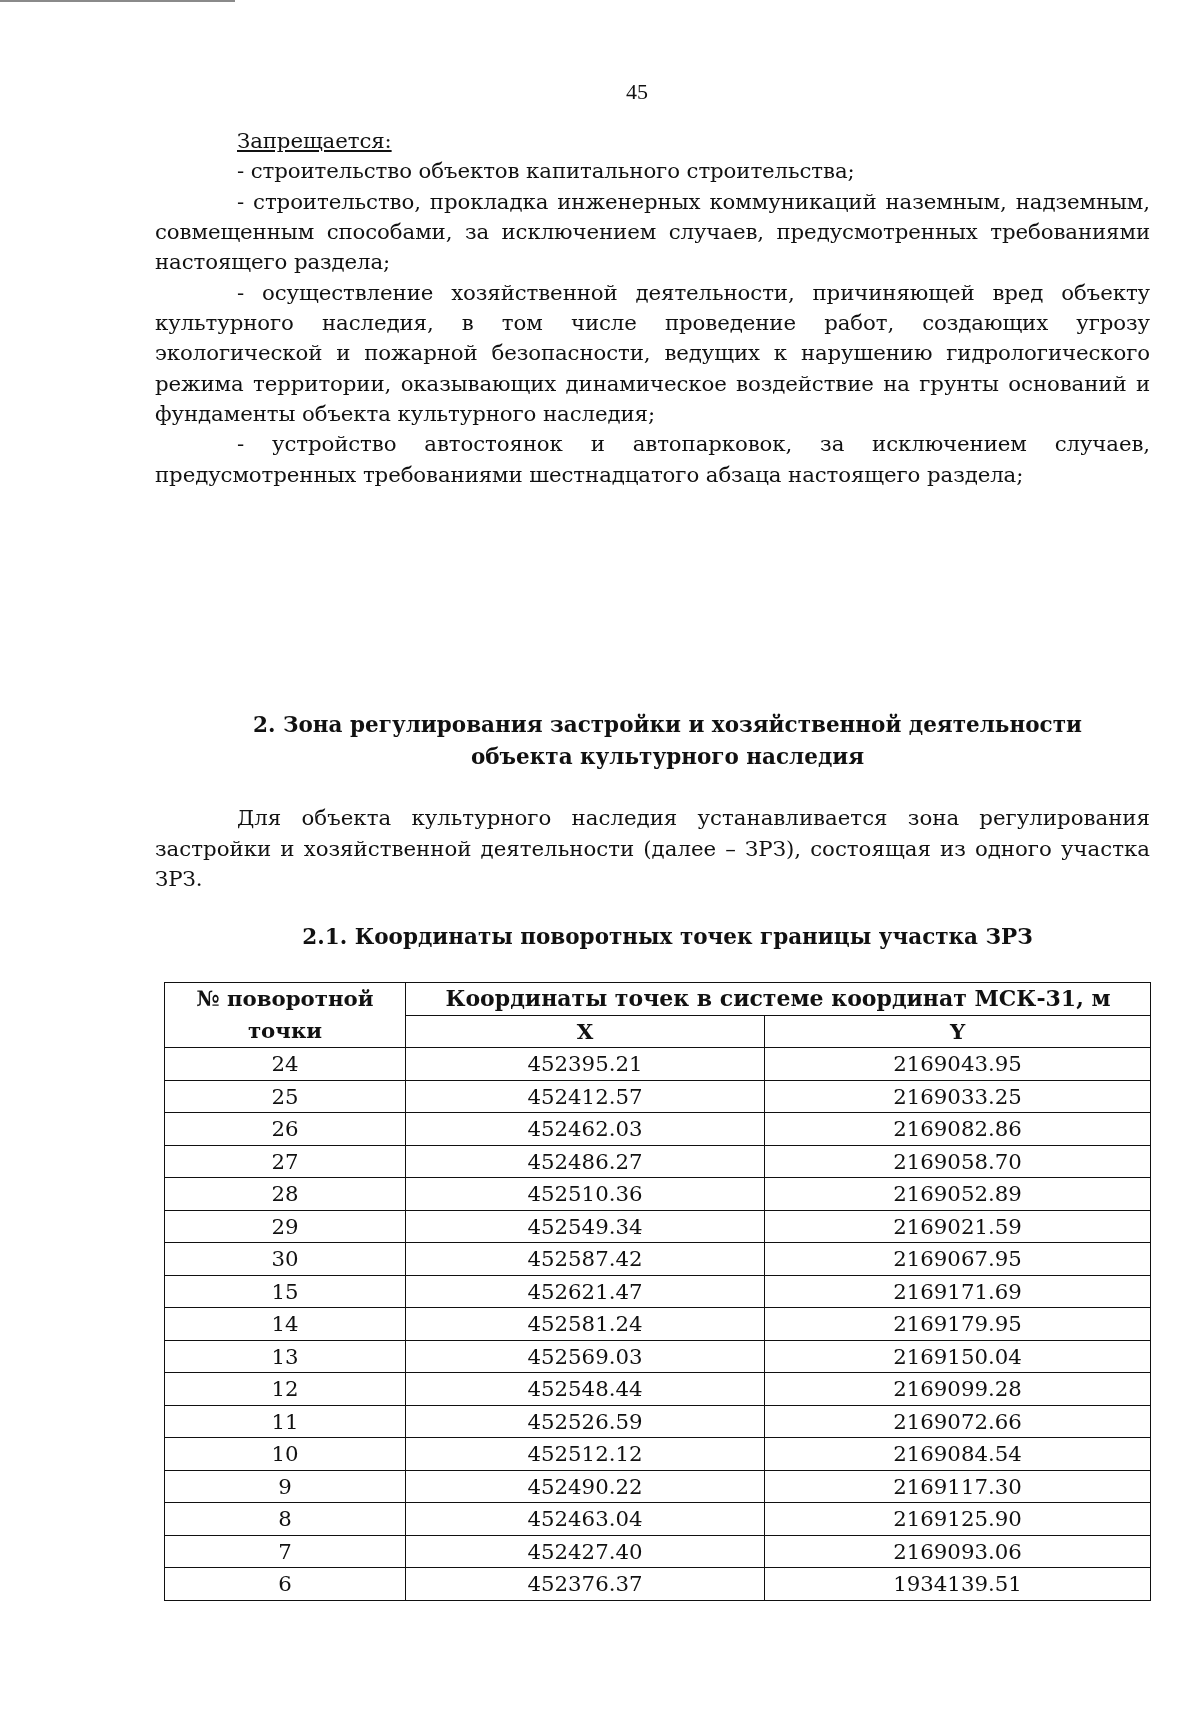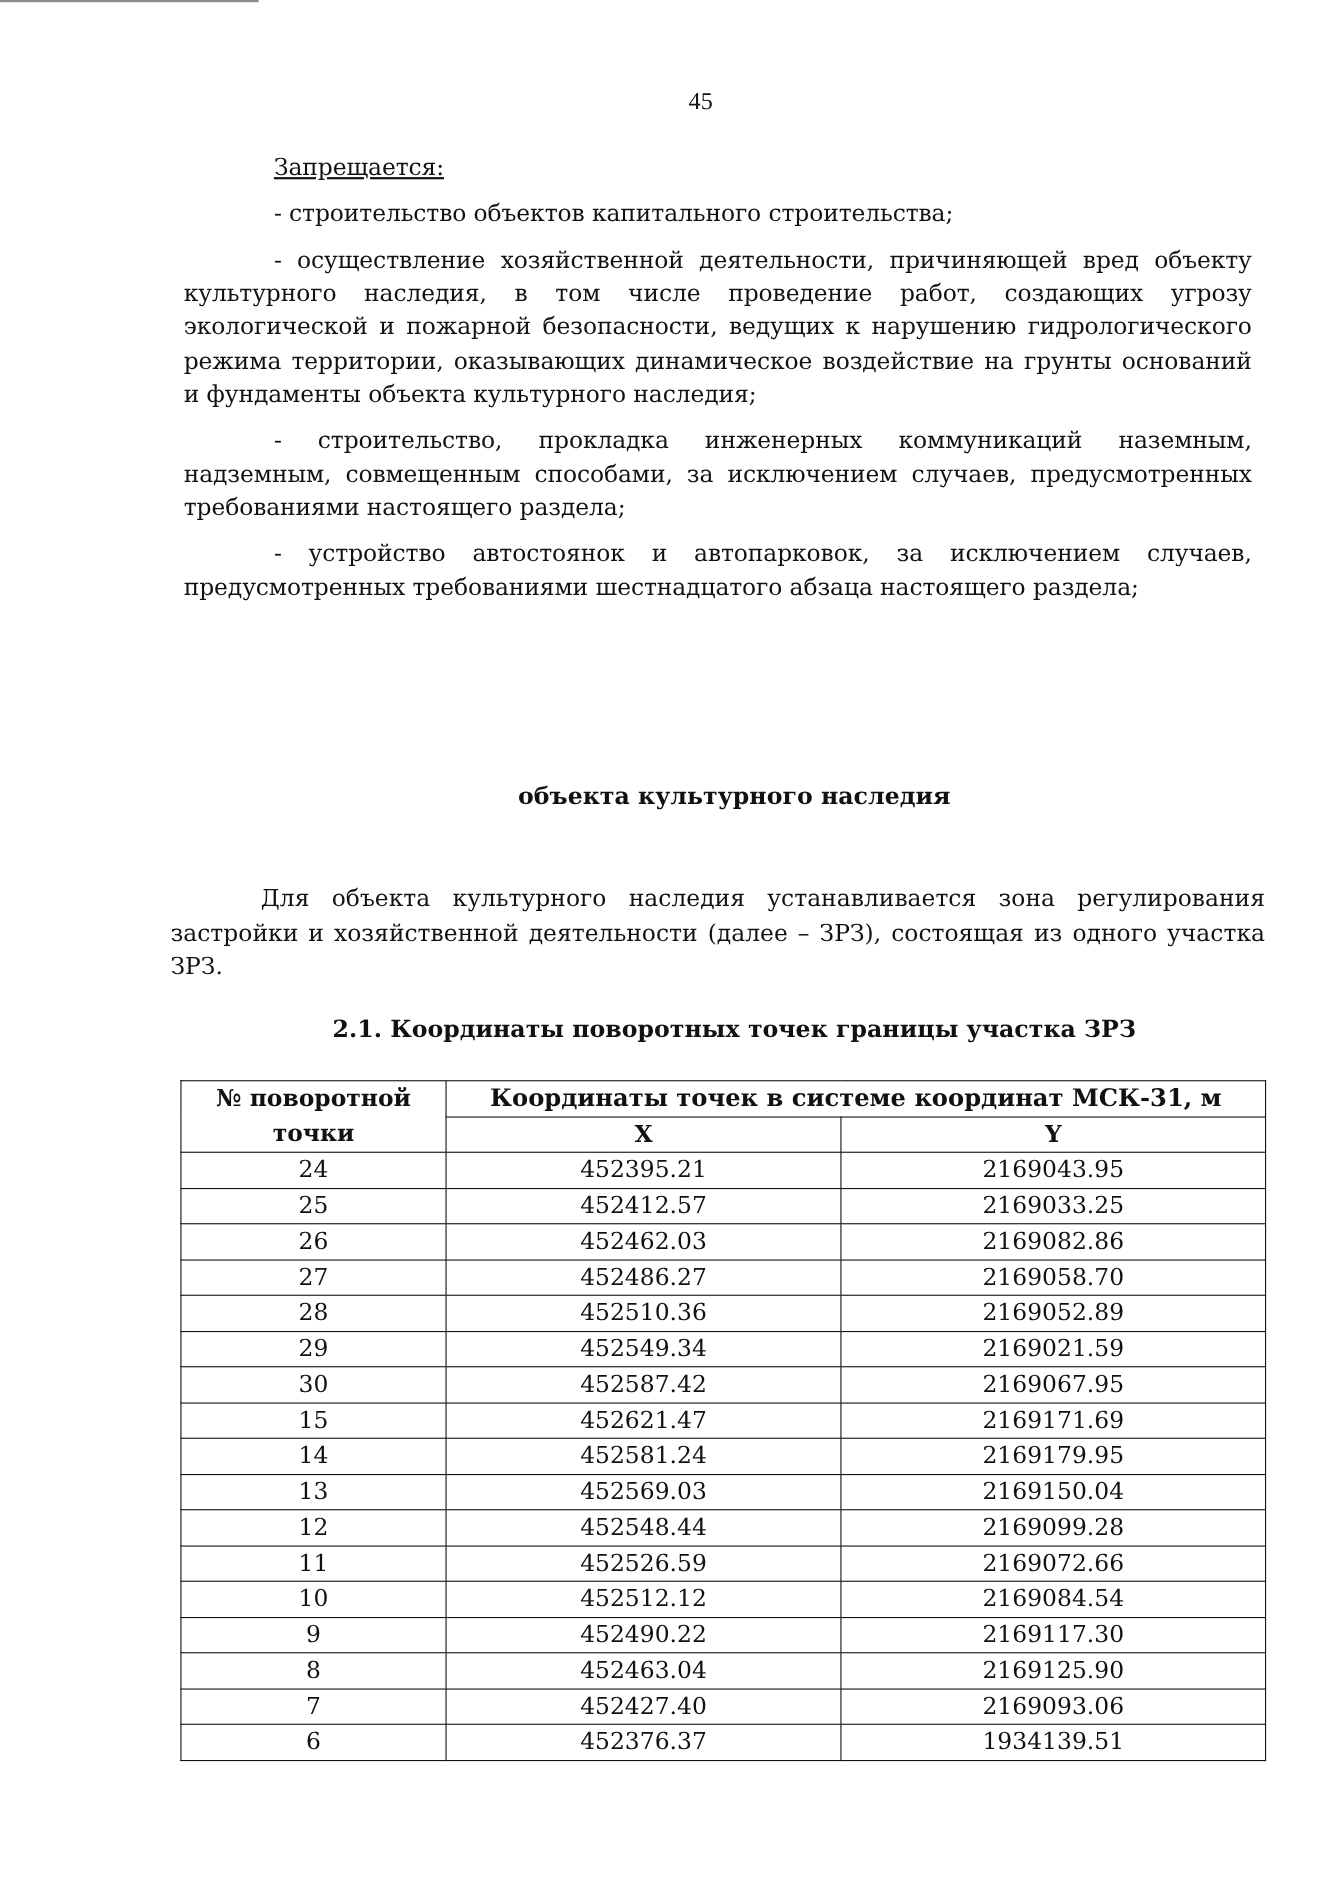--- a/index.html
+++ b/index.html
@@ -38,21 +38,21 @@
   .body-block {
     position: absolute;
     left: 155px;
     width: 995px;
     top: 126px;
     font-size: 21.3px;
     line-height: 30.35px;
     letter-spacing: -0.1px;
   }
   .body-block p {
-    margin: 12px;
+    margin: 0;
     text-align: justify;
     text-indent: 82px;
   }
   .body-block p.first {
     text-decoration: underline;
   }
   .heading {
     position: absolute;
     left: 155px;
     width: 995px;
@@ -126,26 +126,27 @@
 </head>
 <body>
 
 <div class="scan-line"></div>
 
 <div class="page-number">45</div>
 
 <div class="body-block">
   <p class="first">Запрещается:</p>
   <p>- строительство объектов капитального строительства;</p>
+  <p>- строительство, прокладка инженерных коммуникаций наземным, надземным, совмещенным способами, за исключением случаев, предусмотренных требованиями настоящего раздела;</p>
   <p>- осуществление хозяйственной деятельности, причиняющей вред объекту культурного наследия, в том числе проведение работ, создающих угрозу экологической и пожарной безопасности, ведущих к нарушению гидрологического режима территории, оказывающих динамическое воздействие на грунты оснований и фундаменты объекта культурного наследия;</p>
-  <p>- строительство, прокладка инженерных коммуникаций наземным, надземным, совмещенным способами, за исключением случаев, предусмотренных требованиями настоящего раздела;</p>
   <p>- устройство автостоянок и автопарковок, за исключением случаев, предусмотренных требованиями шестнадцатого абзаца настоящего раздела;</p>
 </div>
 
 <div class="heading">
+  <div>2. Зона регулирования застройки и хозяйственной деятельности</div>
   <div>объекта культурного наследия</div>
 </div>
 
 <p class="intro">Для объекта культурного наследия устанавливается зона регулирования застройки и хозяйственной деятельности (далее – ЗРЗ), состоящая из одного участка ЗРЗ.</p>
 
 <div class="subheading">2.1. Координаты поворотных точек границы участка ЗРЗ</div>
 
 <table class="coords">
   <colgroup>
     <col class="c1">

